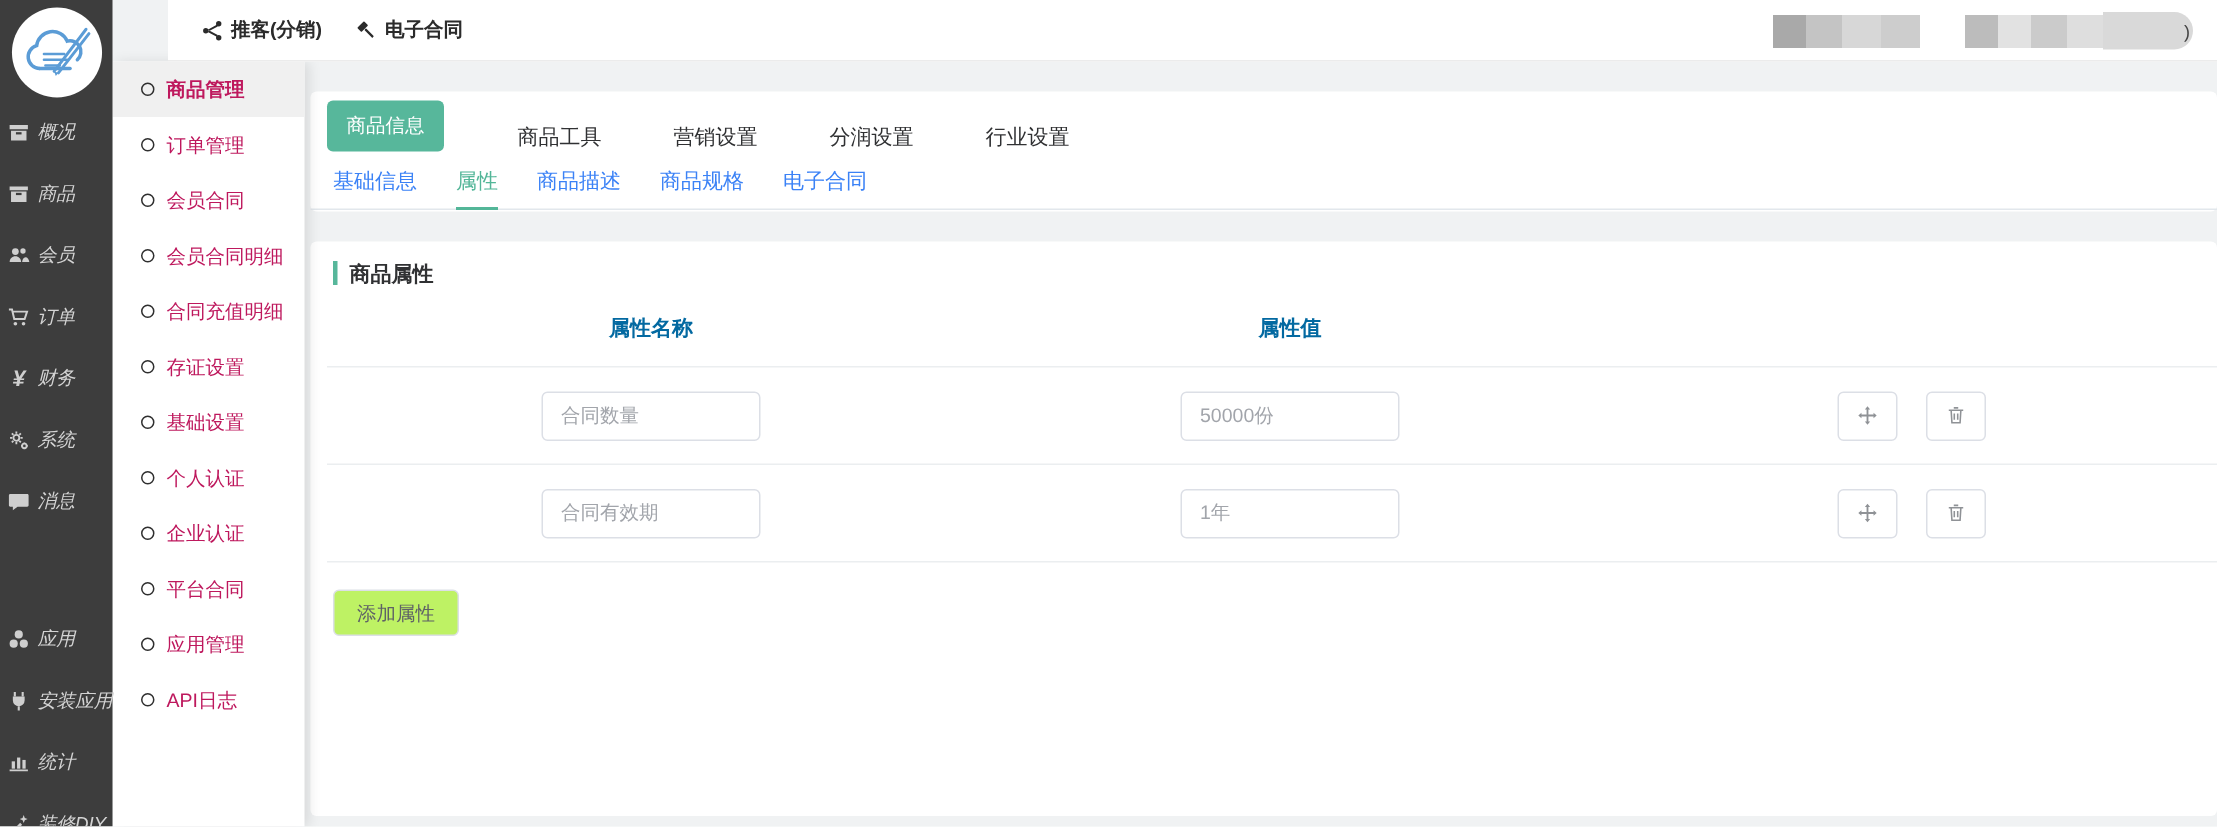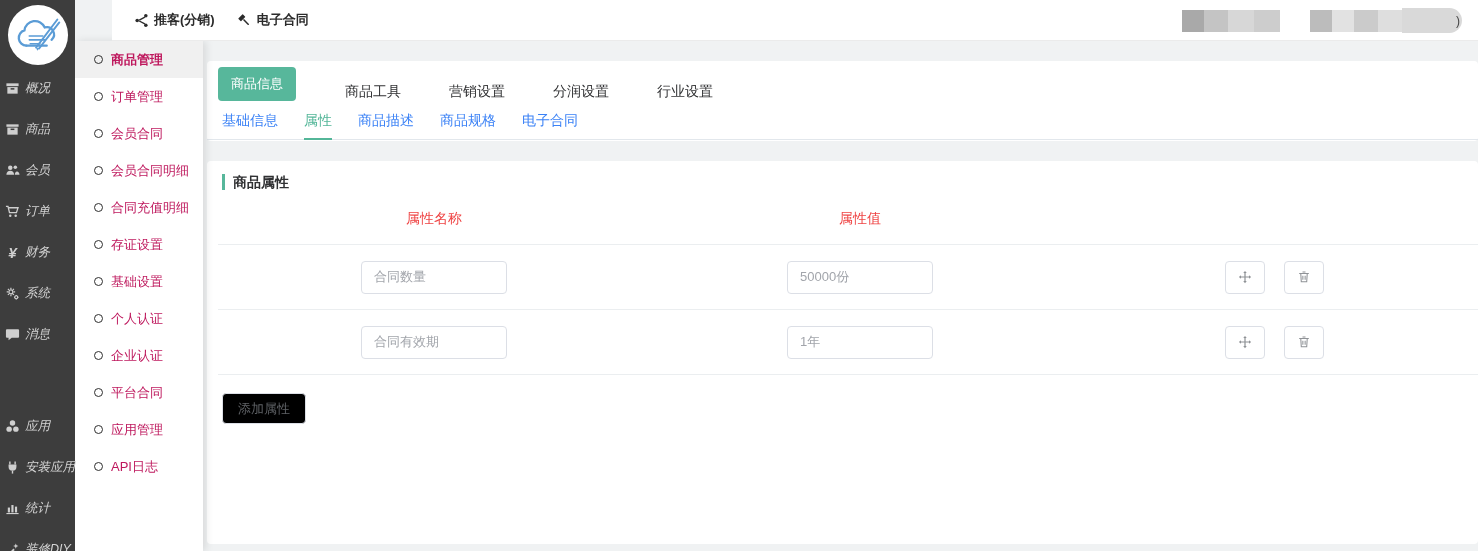--- a/index.html
+++ b/index.html
@@ -58,32 +58,32 @@
 
   .card-content { margin-top:20px; height:383px; padding-top:13px; }
   .section-head { display:flex; align-items:flex-start; padding-left:15px; height:20px; }
   .green-bar { width:3px; height:16px; background:#57b79b; margin-right:8px; }
   .section-title { font-size:14px; font-weight:700; color:#303133; }
 
   .attr-table { margin-left:11px; }
   .attr-row { display:grid; grid-template-columns:432px 420px 1fr; align-items:center;
     border-bottom:1px solid #ebeef0; }
   .attr-head { height:51px; }
-  .attr-head .hcell { text-align:center; font-size:14px; color:#ef4444; }
+  .attr-head .hcell { text-align:center; font-size:14px; color:#0369a1;font-weight:bold; }
   .attr-data { height:65px; }
   .ccell { display:flex; justify-content:center; align-items:center; }
   .attr-input { width:146px; height:33px; border:1px solid #dcdfe6; border-radius:4px;
     padding:0 12px; font-size:13px; color:#a2a5ab; background:#fff; outline:none;
     font-family:"Liberation Sans","DejaVu Sans",sans-serif; }
   .row-actions { display:flex; gap:19px; justify-content:center; }
   .mini-btn { width:40px; height:33px; background:#fff; border:1px solid #dcdfe6;
     border-radius:4px; display:flex; align-items:center; justify-content:center;
     color:#8f9296; cursor:pointer; }
   .mini-btn svg { width:14px; height:14px; }
-  .add-btn { margin:18px 0 0 15px; height:31px; padding:0 15px; background:#000000;
+  .add-btn { margin:18px 0 0 15px; height:31px; padding:0 15px; background:#bef264;
     border:1px solid #dcdfe6; border-radius:4px; font-size:13px; color:#5f6266;
     cursor:pointer; font-family:"Liberation Sans","DejaVu Sans",sans-serif; }
 </style>
 </head>
 <body>
 
 <div class="app">
 
   <div class="sidebar-primary">
     <div class="logo-wrap">

